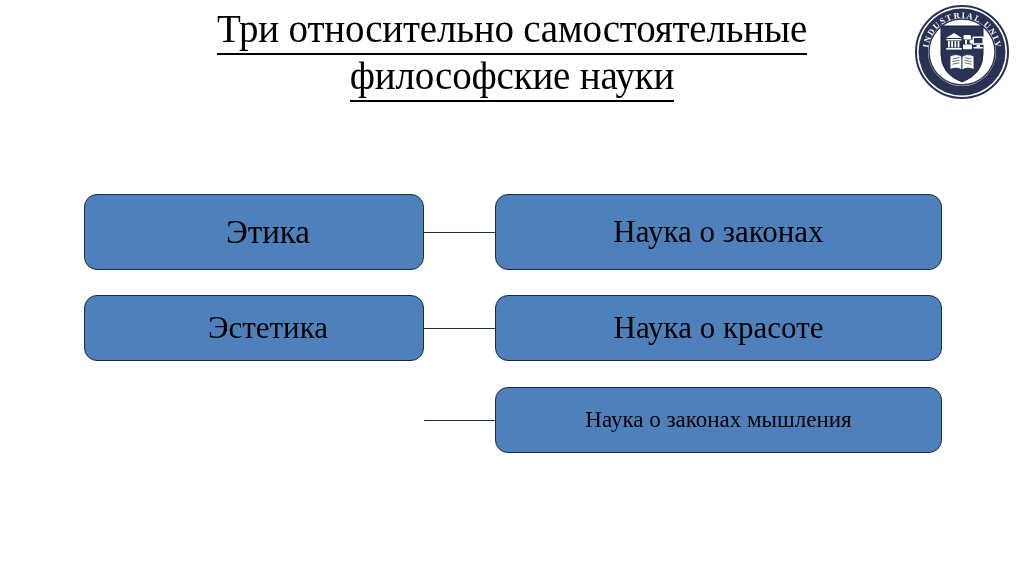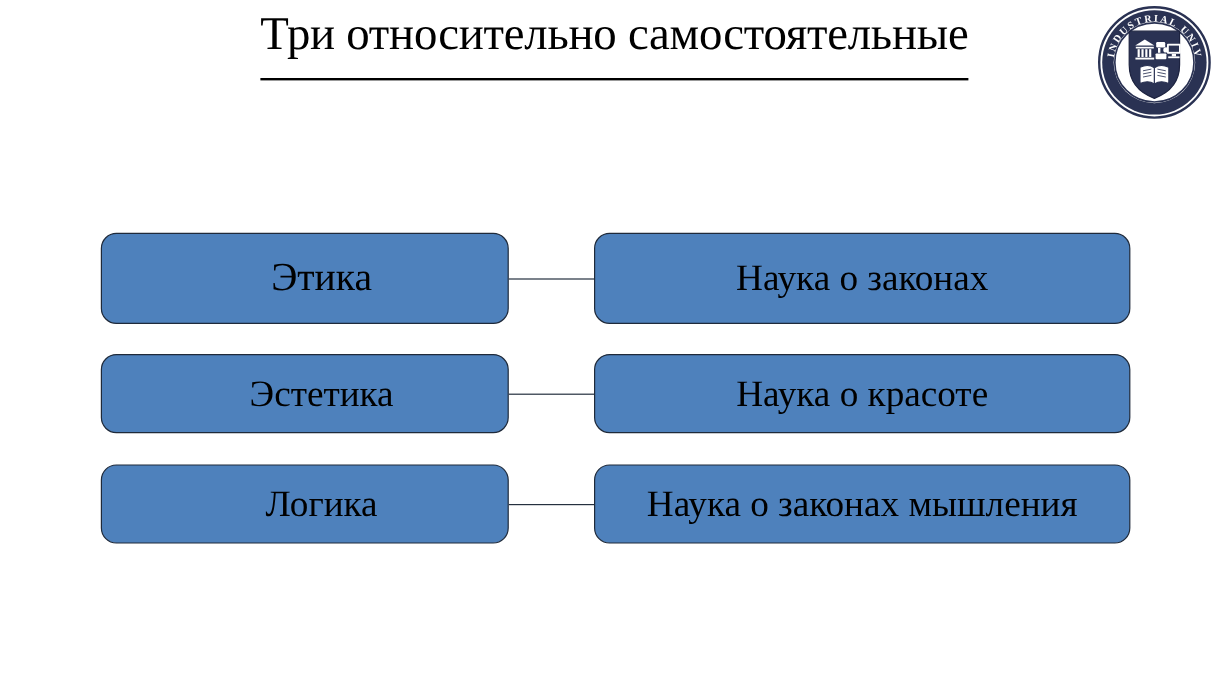--- a/index.html
+++ b/index.html
@@ -35,21 +35,21 @@
     display: block;
     font-family: "Liberation Serif", "DejaVu Serif", serif;
     font-size: 39px;
     color: #000000;
     letter-spacing: -0.2px;
     white-space: nowrap;
   }
   .title-line > span.u {
     display: inline-block;
     border-bottom: 2.5px solid #000000;
-    padding-bottom: 14px;
+    padding-bottom: 2px;
   }
 
   
   #seal {
     position: absolute;
     left: 914px;
     top: 4px;
     width: 96px;
     height: 96px;
   }
@@ -91,41 +91,42 @@
   .node-right { left: 495px; width: 447px; }
 
   .row-1 .node { height: 76px; }
   .row-2 .node { height: 66px; }
   .row-3 .node { height: 66px; }
 
   .node-text { display: block; }
 
   .size-lg { font-size: 33px; }
   .size-md { font-size: 31px; }
-  .size-sm { font-size: 31px; }
+  .size-sm { font-size: 23px; }
 
   
   .node-left .node-text { transform: translateX(14px); }
 
   .connector {
     position: absolute;
     height: 0;
     border-top: 1.6px solid #25303f;
   }
   .row-1 .connector { left: 424px; width: 71px; top: 38px; }
   .row-2 .connector { left: 424px; width: 71px; top: 33px; }
   .row-3 .connector { left: 424px; width: 71px; top: 33px; }
 </style>
 </head>
 <body>
 
 <div id="slide">
 
   <div id="title-block">
     <span class="title-line"><span class="u">Три относительно самостоятельные</span></span>
+    <span class="title-line"><span class="u">философские науки</span></span>
   </div>
 
   <div id="seal">
     <svg width="96" height="96" viewBox="0 0 96 96" xmlns="http://www.w3.org/2000/svg">
       <defs>
         <path id="arcTop" d="M 14,48 A 34,34 0 0 1 82,48" fill="none"></path>
         <path id="arcBottom" d="M 19,48 A 29,29 0 0 0 77,48" fill="none"></path>
       </defs>
 
       <circle cx="48" cy="48" r="46" fill="none" stroke="#2a3253" stroke-width="2"></circle>
@@ -195,23 +196,20 @@
       <div class="node node-left">
         <span class="node-text size-md">Эстетика</span>
       </div>
       <div class="connector"></div>
       <div class="node node-right">
         <span class="node-text size-md">Наука о красоте</span>
       </div>
     </div>
 
     <div class="row row-3">
-      <div class="node node-left">
-        <span class="node-text size-md">Логика</span>
-      </div>
       <div class="connector"></div>
       <div class="node node-right">
         <span class="node-text size-sm">Наука о законах мышления</span>
       </div>
     </div>
 
   </div>
 </div>
 
 </body></html>

